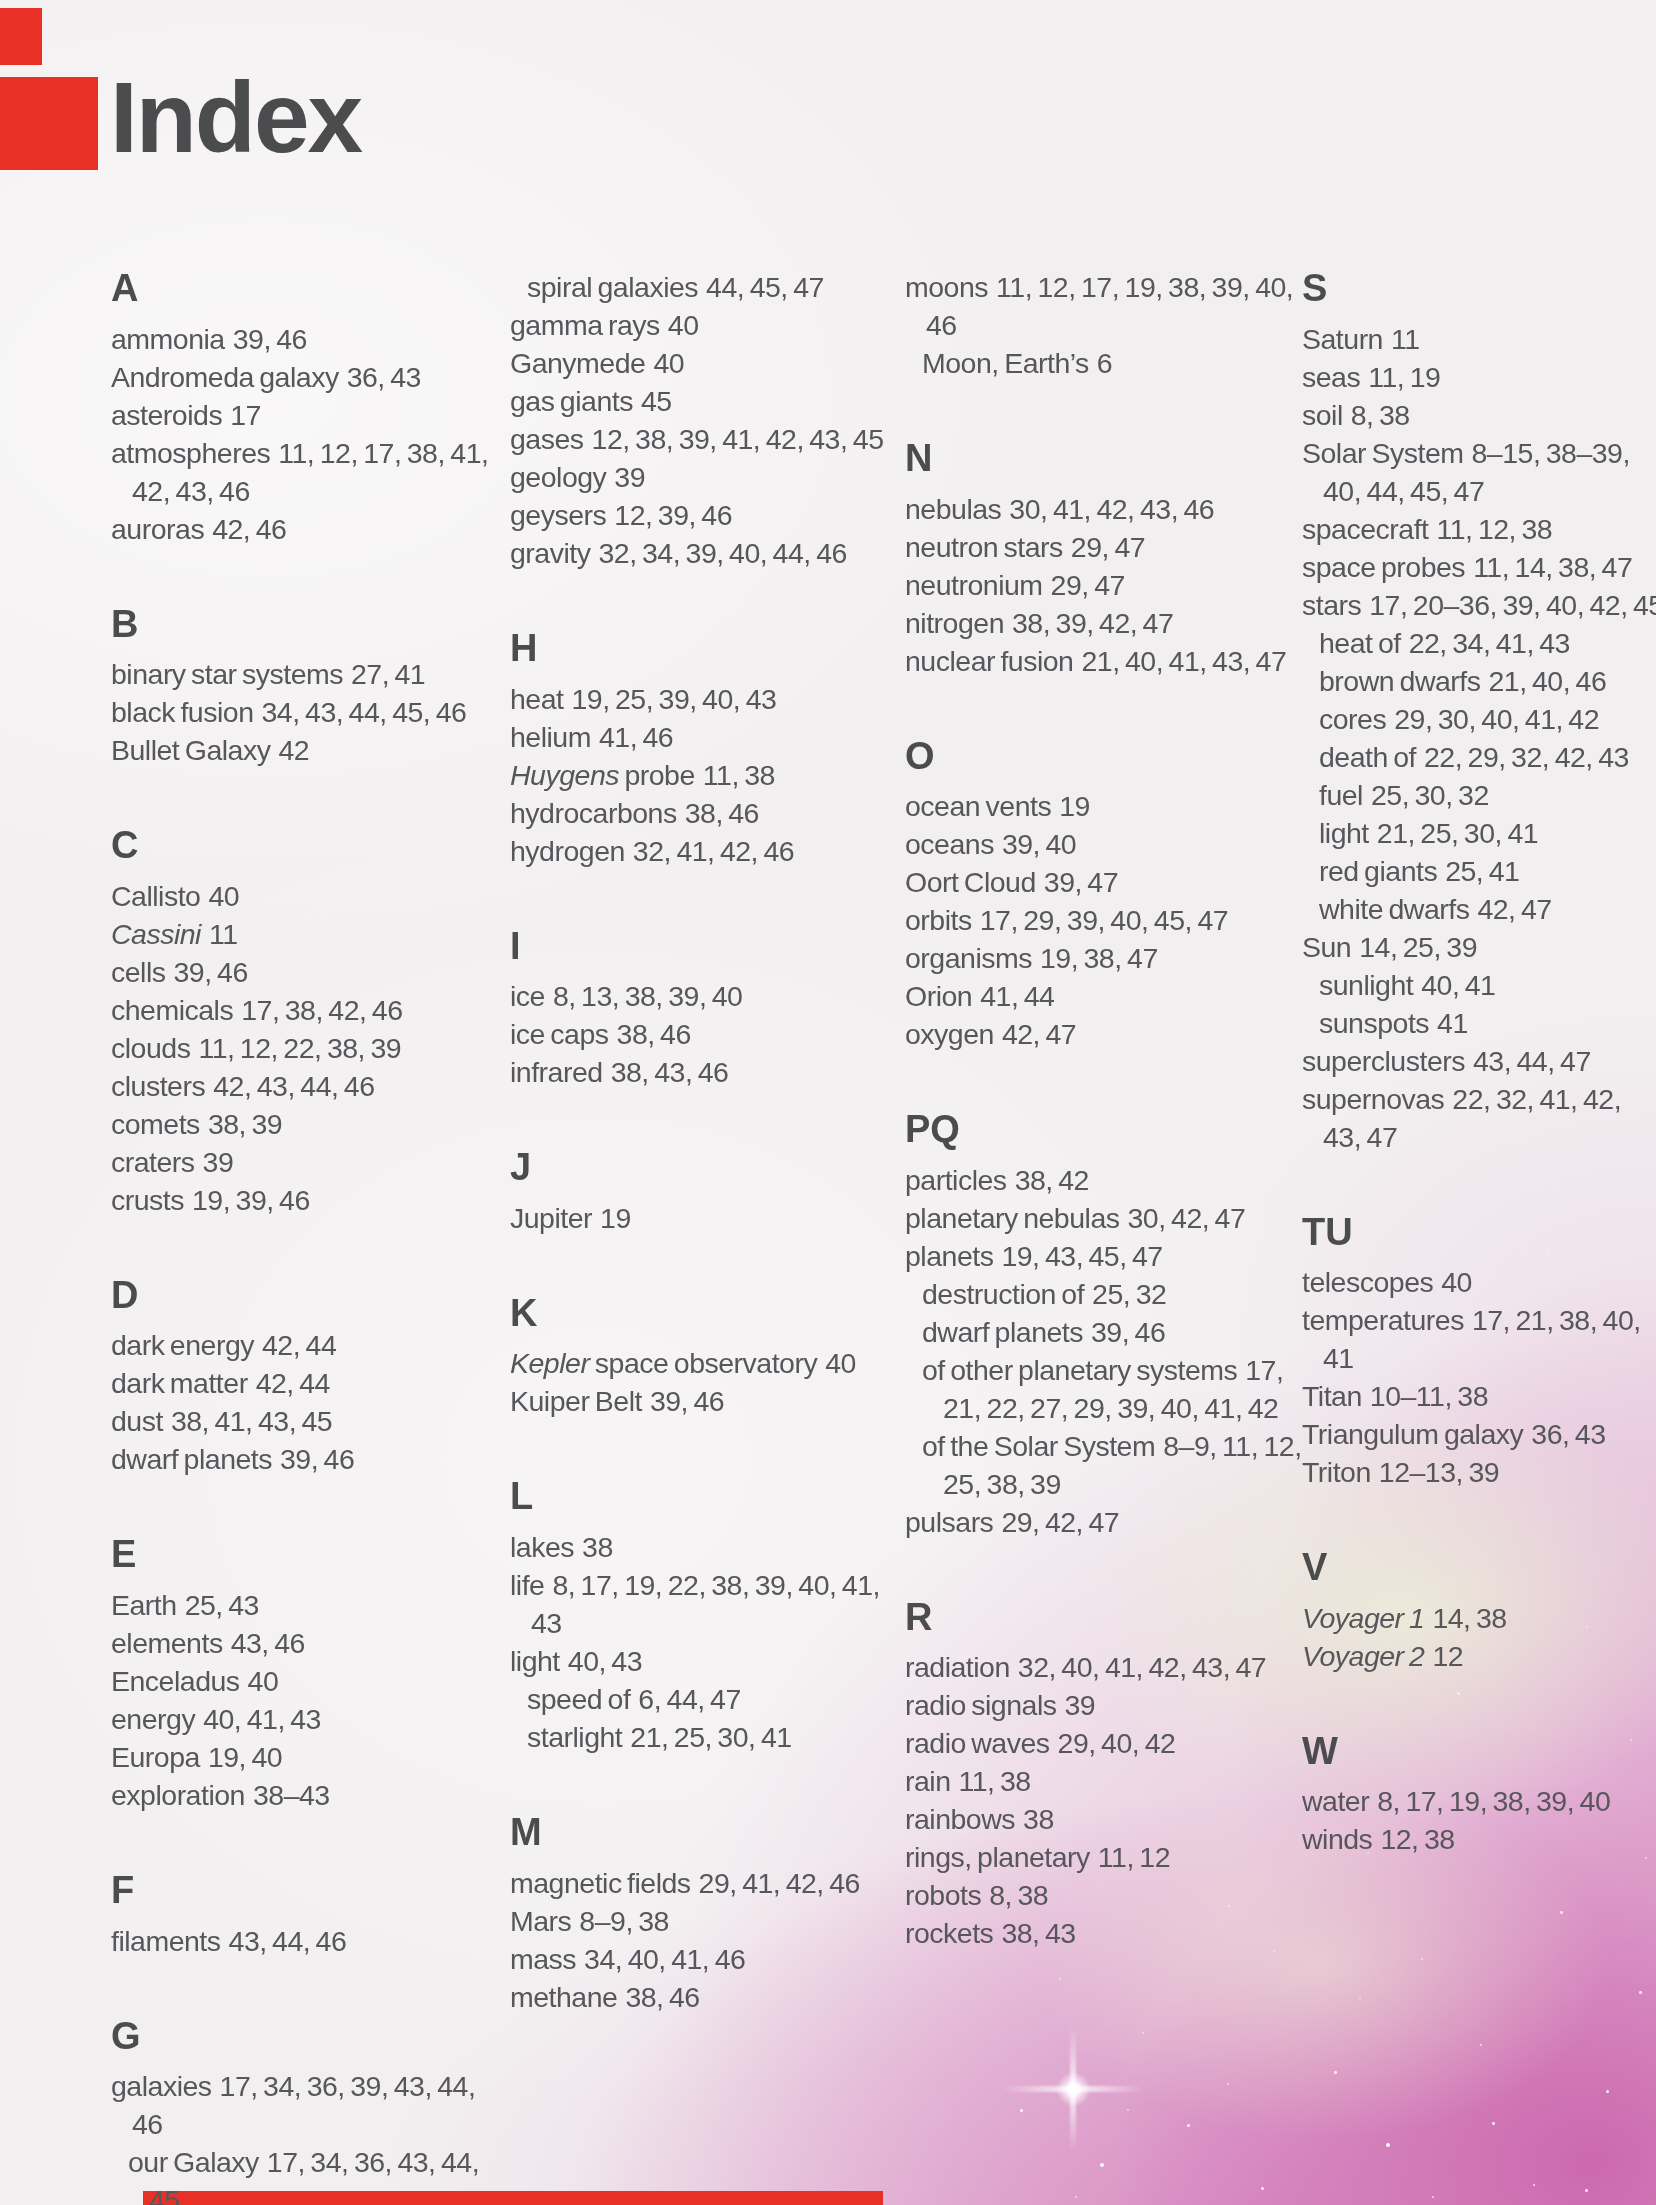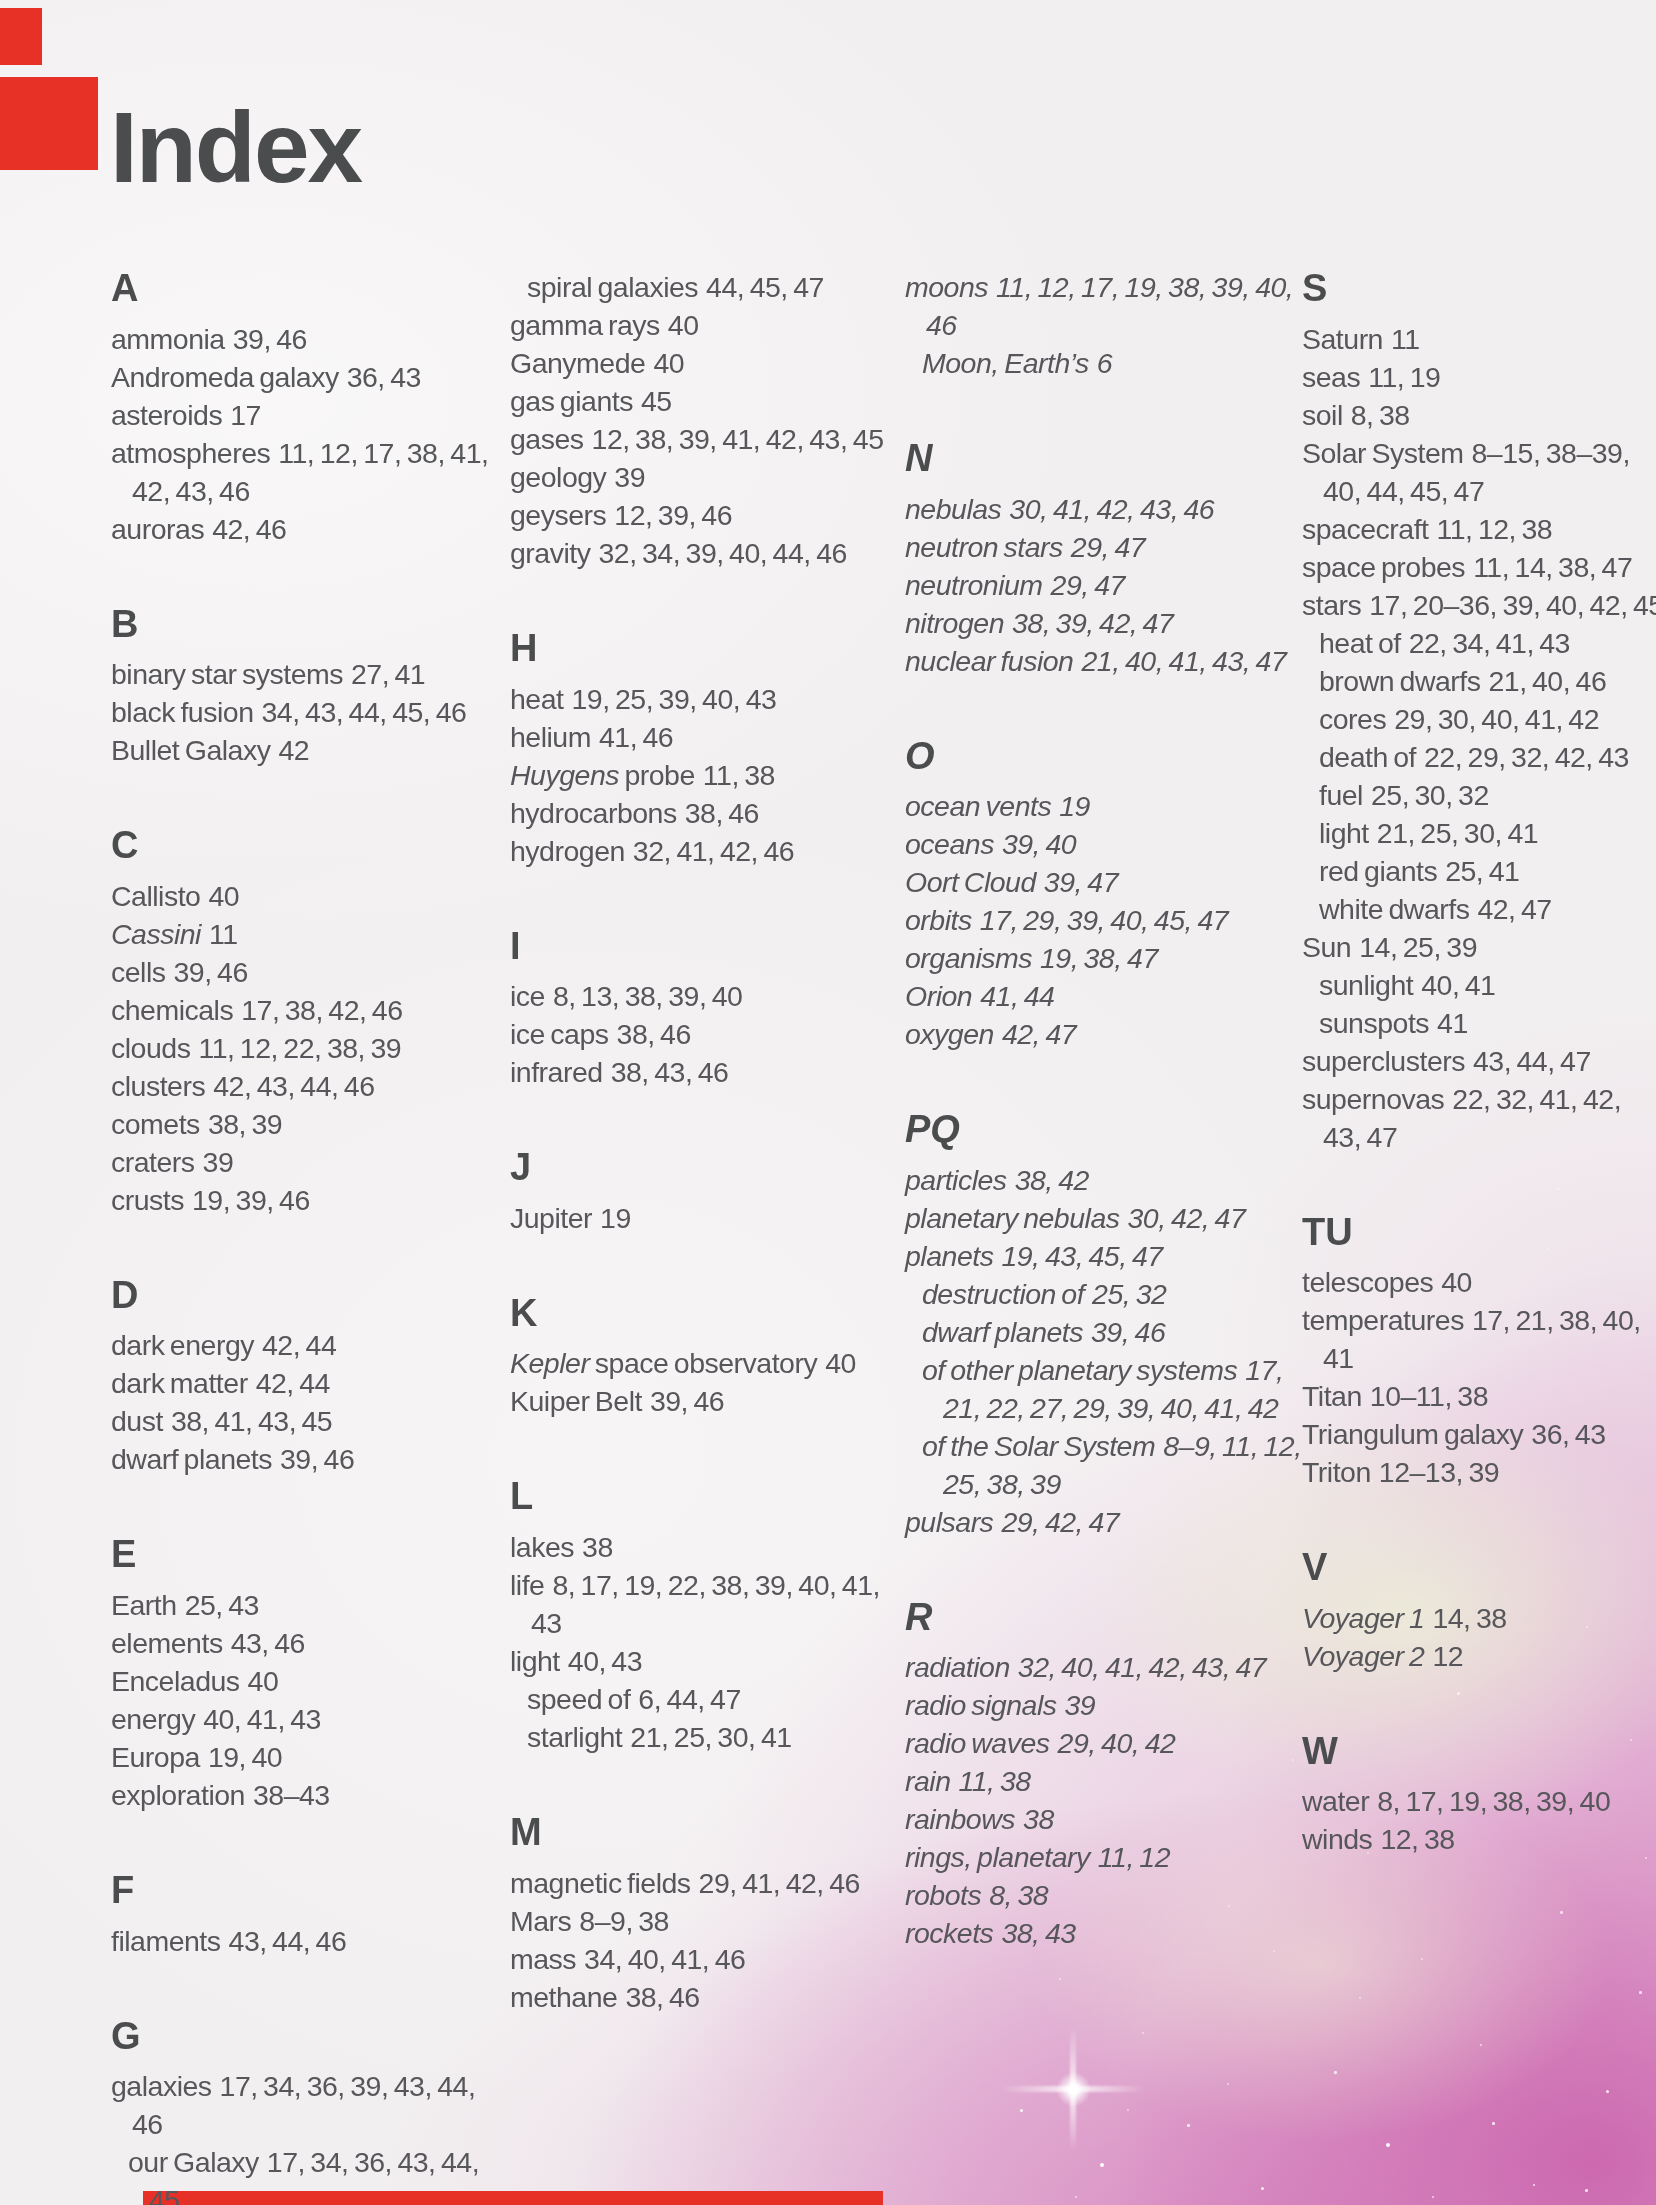--- a/index.html
+++ b/index.html
@@ -54,28 +54,28 @@
     position:absolute;left:-3.3px;top:-63px;width:6.6px;height:126px;border-radius:3.3px;
     background:linear-gradient(180deg, rgba(255,255,255,0) 0, rgba(255,255,255,0.8) 50%, rgba(255,255,255,0) 100%);
     filter:blur(1.3px);
   }
   .red-mark{position:absolute;background:var(--red);pointer-events:none;}
   .red-top1{left:0;top:8px;width:42px;height:57px;}
   .red-top2{left:0;top:77px;width:98px;height:93px;}
   .red-bottom{left:143px;top:2191px;width:740px;height:14px;}
 
   .title{
-    position:absolute;left:110px;top:92px;margin:0;
+    position:absolute;left:110px;top:62px;margin:0;
     font-size:100px;line-height:1.1;font-weight:700;
     color:var(--heading);letter-spacing:-2px;
   }
   #columns .col{position:absolute;top:268px;}
   .col-1{left:111px;width:394px;}
   .col-2{left:510px;width:394px;}
-  .col-3{left:905px;width:398px;font-style:italic;}
+  .col-3{left:905px;width:398px;}
   .col-4{left:1302px;width:362px;}
   .letter{
     font-size:38px;line-height:41px;font-weight:700;
     color:var(--heading);margin:56px 0 10.6px;
   }
   .section:first-child .letter{margin-top:0;}
   .entry{
     font-size:28.5px;line-height:38px;color:var(--text);
     padding-left:21px;text-indent:-21px;
     letter-spacing:-0.5px;word-spacing:-2px;

